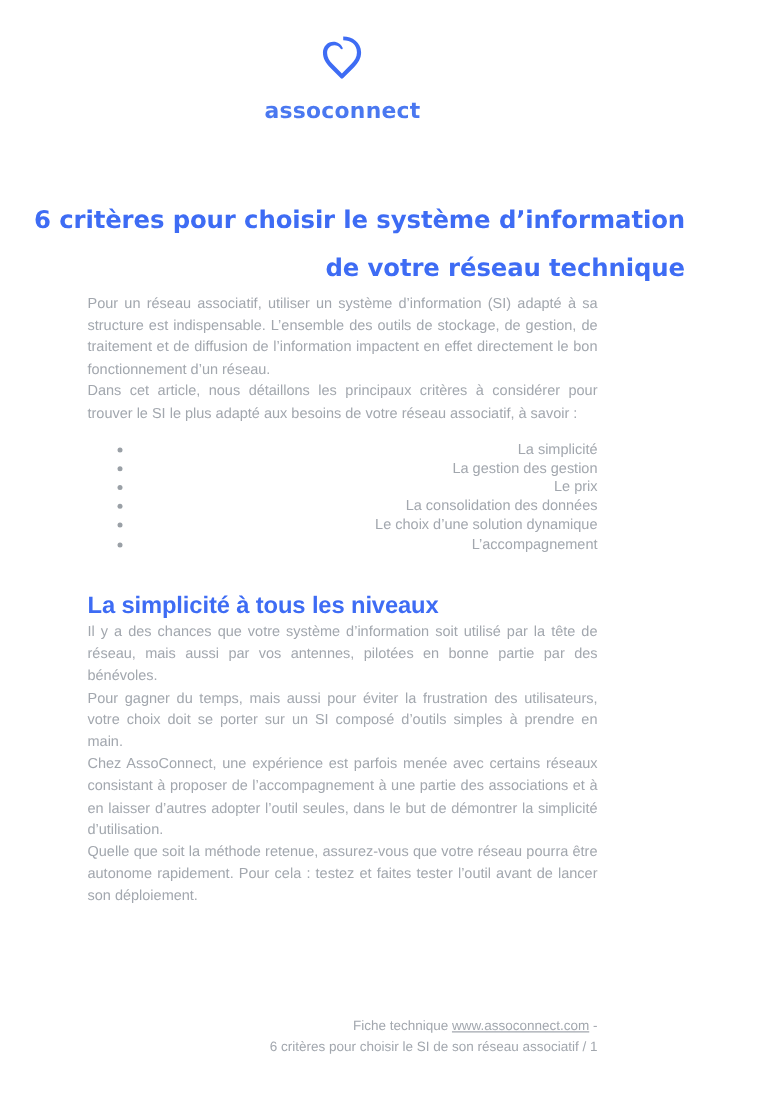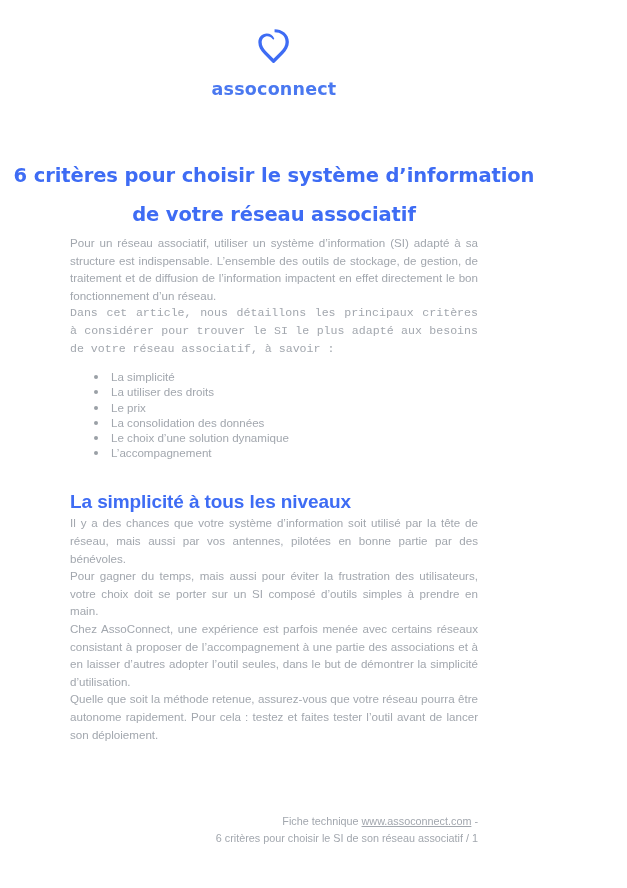--- a/index.html
+++ b/index.html
@@ -42,21 +42,21 @@
     font-weight: bold;
     letter-spacing: 0.2px;
     color: #4A78F0;
     font-family: "DejaVu Sans", sans-serif;
   }
 
   
   .doc-title {
     margin: 0;
     padding-top: 57px;
-    text-align: center;
+    text-align: right;
     color: #3E6CF4;
     font-size: 19.5px;
     font-weight: bold;
     line-height: 39px;
     letter-spacing: -0.1px;
     font-family: "DejaVu Sans", sans-serif;
   }
   .doc-title .line {
     display: block;
   }
@@ -66,27 +66,28 @@
     padding: 0 70px 0 70px;
   }
   p.body-text {
     margin: 0;
     color: #A2A7AE;
     font-size: 11.6px;
     line-height: 17.6px;
     text-align: justify;
   }
   .p-intro-1 { margin-top: 27px; }
-  .p-intro-2 { margin-top: 16px; font-family: Liberation Mono, monospace; }
+  .p-intro-2 { margin-top: 16px; }
   .p-after-list { margin-top: 15px; }
 
   ul.criteria-list {
     margin: 12px 0 0 0;
     padding: 0 0 0 24px;
     list-style: none;
+    text-align: right;
   }
   ul.criteria-list li {
     position: relative;
     color: #A2A7AE;
     font-size: 11.6px;
     line-height: 15.2px;
     padding-left: 17px;
   }
   ul.criteria-list li::before {
     content: "";
@@ -148,32 +149,32 @@
     <span class="logo-mark-wrap">
       <svg class="logo-mark" viewBox="0 0 44 46" xmlns="http://www.w3.org/2000/svg" aria-hidden="true">
         <path d="M22.6 1.2 C30.2 1.2 37.6 6.0 37.6 14.6 C37.6 19.4 35.2 23.4 31.5 27.1 L22.4 36.3 C21.9 36.8 21.1 36.8 20.6 36.3 L11.6 27.2 C7.9 23.5 5.6 19.6 5.6 14.9 C5.6 9.5 9.4 5.6 14.4 5.6 C18.0 5.6 20.8 7.6 22.1 10.6 C22.4 11.3 22.0 11.9 21.3 11.9 C20.9 11.9 20.6 11.7 20.3 11.3 C19.2 9.6 17.3 8.6 15.2 8.6 C11.7 8.6 9.1 11.3 9.1 15.0 C9.1 18.6 11.0 21.6 13.9 24.5 L21.5 32.2 L29.1 24.5 C32.2 21.3 34.1 18.3 34.1 14.6 C34.1 7.9 28.9 4.4 22.6 4.4 Z" fill="#3E6CF4"></path>
       </svg>
     </span>
     <div class="logo-wordmark">assoconnect</div>
   </div>
 
   <h1 class="doc-title">
     <span class="line">6 critères pour choisir le système d’information</span>
-    <span class="line">de votre réseau associatif</span>
+    <span class="line">de votre réseau technique</span>
   </h1>
 
   <div class="content">
 
     <p class="body-text p-intro-1">Pour un réseau associatif, utiliser un système d’information (SI) adapté à sa structure est indispensable. L’ensemble des outils de stockage, de gestion, de traitement et de diffusion de l’information impactent en effet directement le bon fonctionnement d’un réseau.</p>
 
     <p class="body-text p-intro-2">Dans cet article, nous détaillons les principaux critères à considérer pour trouver le SI le plus adapté aux besoins de votre réseau associatif, à savoir :</p>
 
     <ul class="criteria-list">
       <li>La simplicité</li>
-      <li>La utiliser des droits</li>
+      <li>La gestion des gestion</li>
       <li>Le prix</li>
       <li>La consolidation des données</li>
       <li>Le choix d’une solution dynamique</li>
       <li>L’accompagnement</li>
     </ul>
 
 
     <h2 class="section-title">La simplicité à tous les niveaux</h2>
 
 

